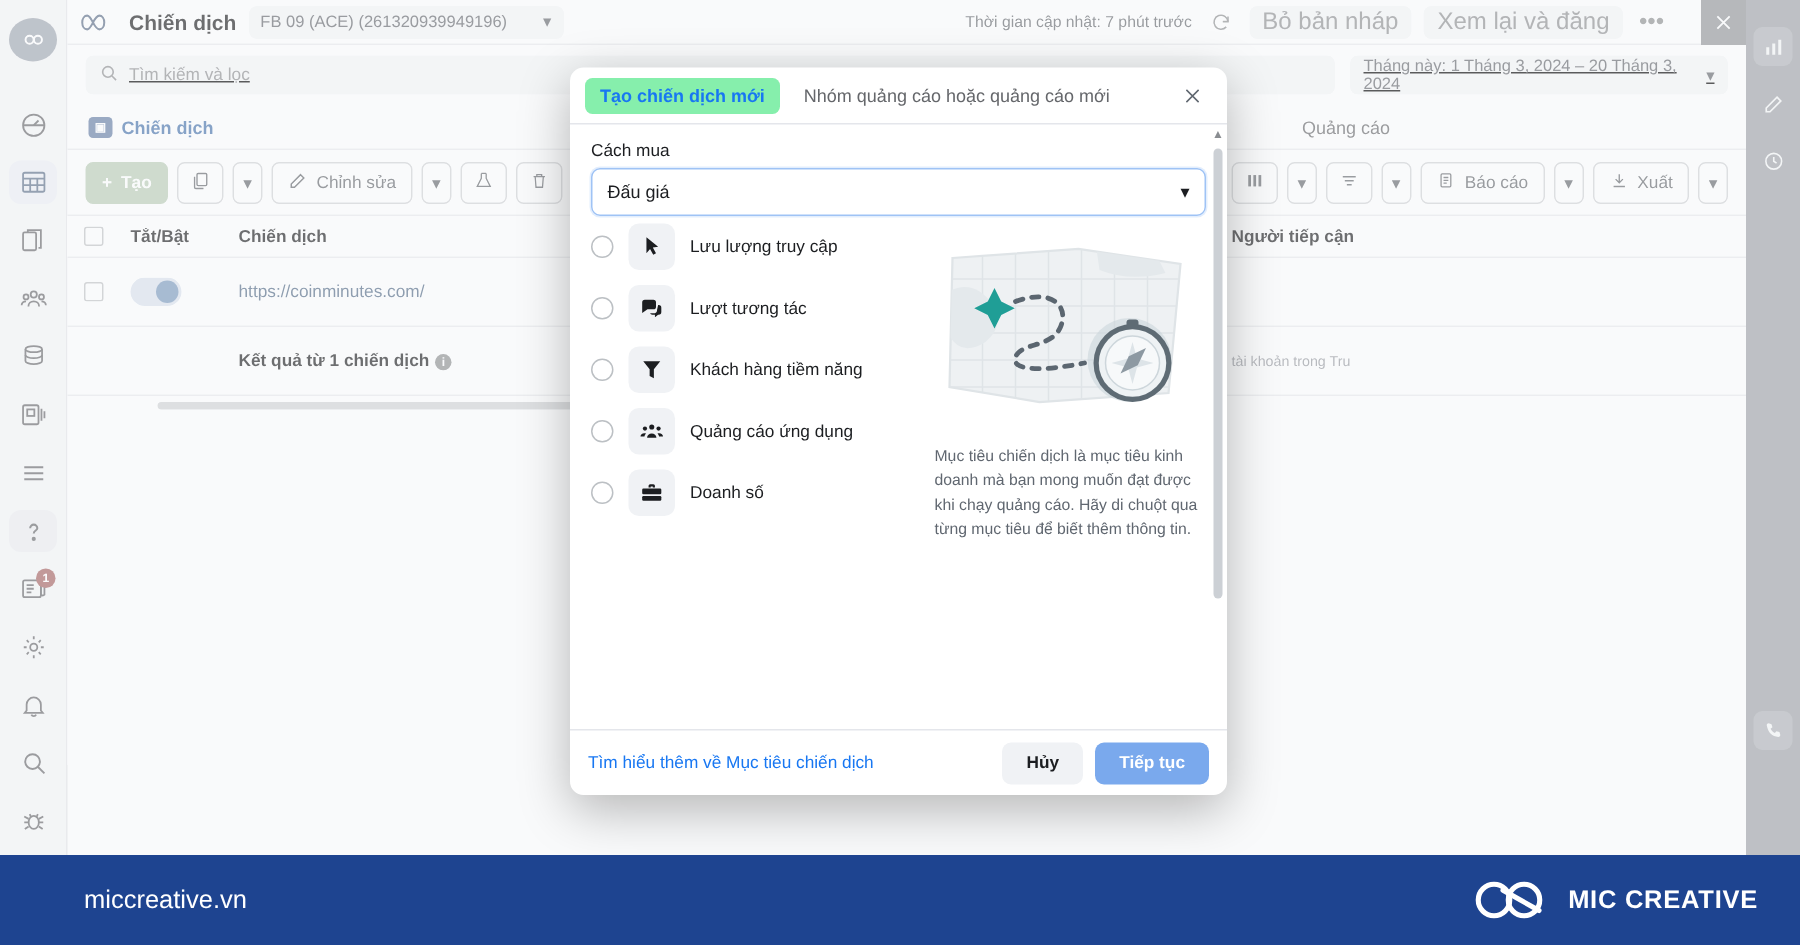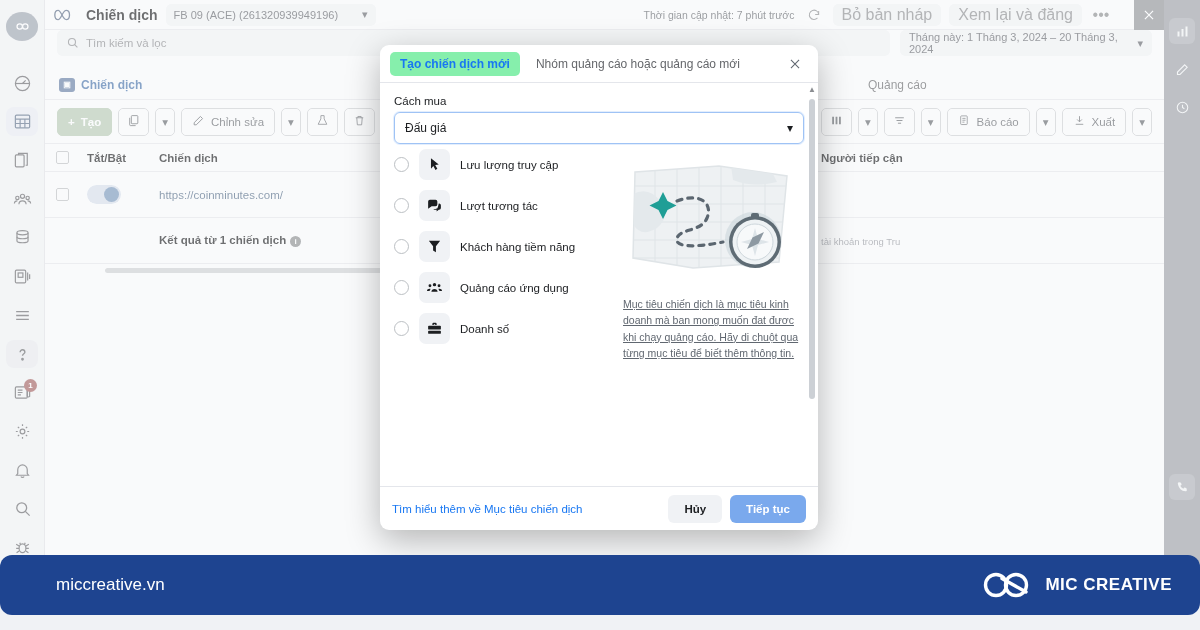--- a/index.html
+++ b/index.html
@@ -85,22 +85,23 @@
     width: 22px; height: 22px; border-radius: 50%;
     display: flex; align-items: center; justify-content: center;
     color: #8a8d91;
   }
   .hdr-close { width: 30px; height: 30px; background: #8e939b; color:#fff;
     display:flex; align-items:center; justify-content:center; position:absolute; right:0; top:0;}
 
   
   .searchrow {
     position: absolute; left: 45px; right: 36px; top: 30px; height: 40px;
-    display: flex; align-items: flex-start; gap: 10px; padding: 0 12px;
+    display: flex; align-items: center; gap: 10px; padding: 0 12px;
     background: #ffffff;
+    text-decoration: underline;
   }
   .search-box {
     flex: 1; height: 26px; background: #f0f2f5; border-radius: 5px;
     display: flex; align-items: center; gap: 7px; padding: 0 9px;
     font-size: 11.5px; color: #8a8d91;
   }
   .date-box {
     width: 252px; height: 26px; background: #f0f2f5; border-radius: 5px;
     display: flex; align-items: center; justify-content: space-between;
     padding: 0 9px; font-size: 11px; color: #606770;
@@ -212,45 +213,44 @@
   .obj-row { display: flex; align-items: center; gap: 10px; height: 41px; }
   .radio { width: 15px; height: 15px; border-radius: 50%; border: 1px solid #bcc0c4; flex: none; }
   .obj-ic {
     width: 31px; height: 31px; border-radius: 7px; background: #f0f2f5;
     display: flex; align-items: center; justify-content: center; color: #1c1e21; flex: none;
   }
   .obj-ic svg { width: 17px; height: 17px; }
   .obj-lbl { font-size: 11.5px; color: #1c1e21; }
 
   .illu { width: 170px; height: 120px; margin: 14px auto 0 auto; display:block; }
-  .desc { font-size: 10.5px; line-height: 1.55; color: #606770; margin-top: 18px; padding: 0 4px; text-decoration: underline; }
+  .desc { font-size: 10.5px; line-height: 1.55; color: #606770; margin-top: 18px; padding: 0 4px; }
 
   .vscroll { position: absolute; right: 3px; top: 6px; width: 6px; height: 420px; }
   .vscroll .thumb { position:absolute; left:0; top:10px; width:6px; height:300px;
      background:#ccd0d5; border-radius:3px; }
   .vs-arrow { position:absolute; left:-1px; color:#8a8d91; font-size:8px; }
 
   .m-foot {
     height: 44px; border-top: 1px solid #e4e6eb;
     display: flex; align-items: center; gap: 8px; padding: 0 12px;
   }
   .link { font-size: 11.5px; color: #1877f2; }
   .btn {
     height: 28px; padding: 0 16px; border-radius: 6px; font-size: 11.5px;
     display: flex; align-items: center; justify-content: center; font-weight: bold;
   }
   .btn.sec { background: #f0f2f5; color: #1c1e21; }
   .btn.pri { background: #7aa9ed; color: #ffffff; }
 
   
   .footer {
-    position: absolute; left: 0; right: 0; bottom: 15px; height: 60px;
+    position: absolute; left: 0; right: 0; bottom: 0; height: 60px;
     background: #1e4490; display: flex; align-items: center;
     padding: 0 28px;
-    border-radius: 12px;
   }
   .footer-url { color: #ffffff; font-size: 17px; margin-left: 28px; }
   .footer-sp { flex: 1; }
   .footer-brand { display: flex; align-items: center; gap: 11px; }
   .footer-brand span { color: #ffffff; font-size: 17px; font-weight: bold; letter-spacing: .5px; }
 </style>
 </head>
 <body>
 
 <div id="app">

